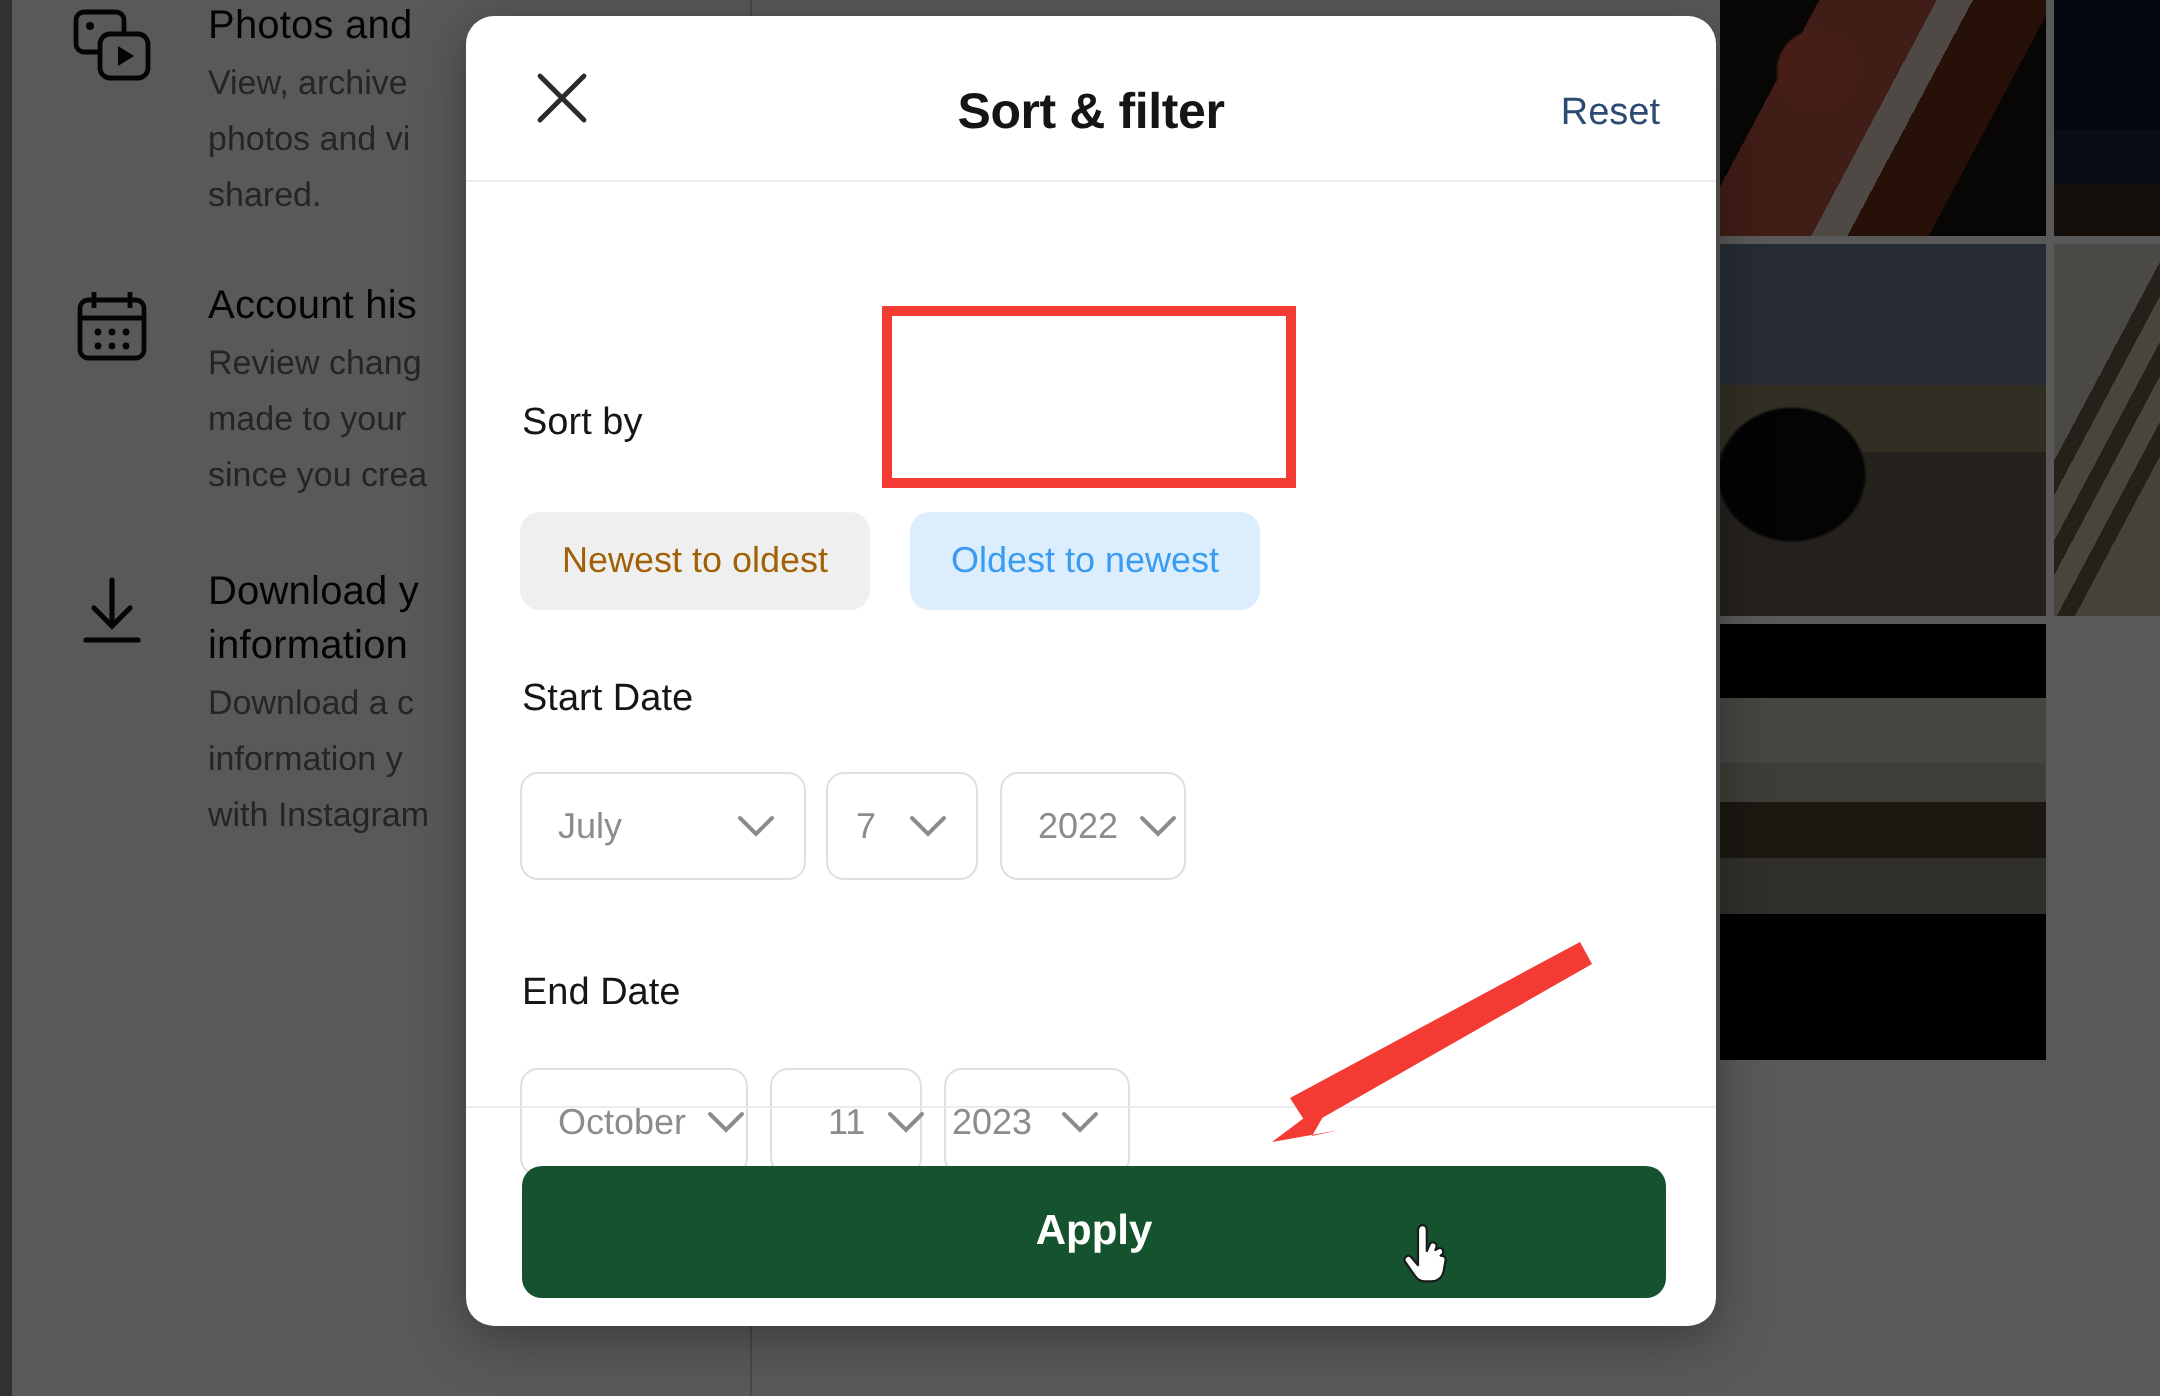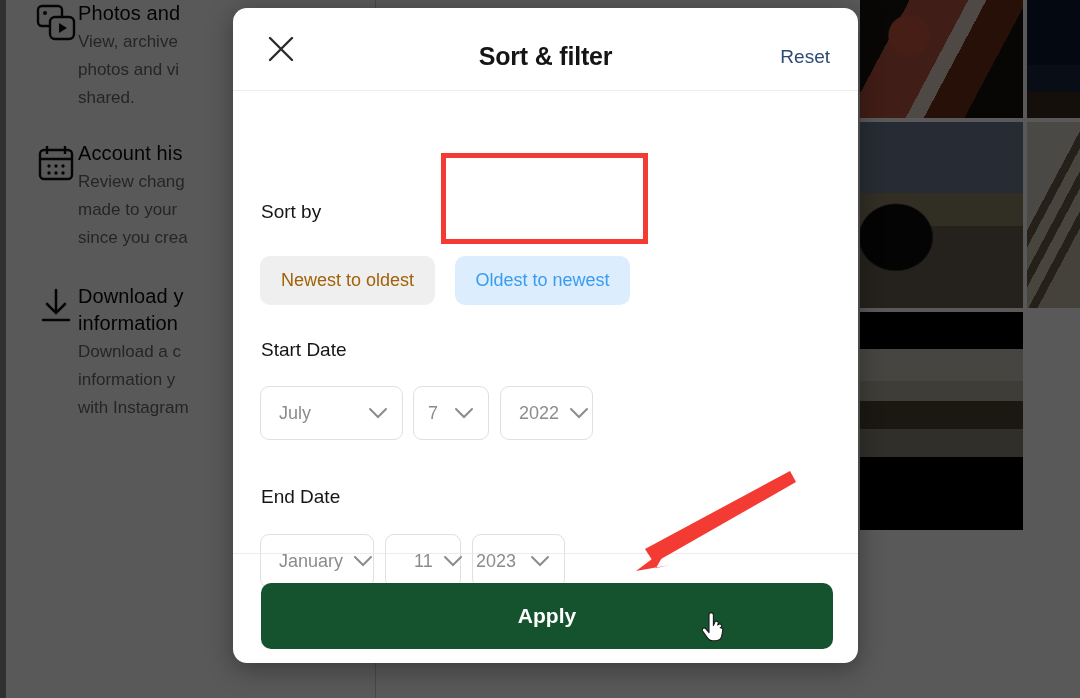--- a/index.html
+++ b/index.html
@@ -13,21 +13,21 @@
 
   
   .bg-layer{position:absolute;inset:0;background:#fff;}
   .bg-left-rail{
     position:absolute;left:0;top:0;width:6px;height:698px;background:#8e8e8e;
   }
   .bg-panel{
     position:absolute;left:6px;top:0;width:369px;height:698px;background:#fff;
     border-right:1px solid #cfcfcf;
   }
-  .menu-item{position:absolute;left:28px;display:flex;}
+  .menu-item{position:absolute;left:28px;display:flex;gap:26px;}
   .menu-ico{width:44px;flex:0 0 44px;display:flex;justify-content:center;padding-top:4px;}
   .menu-txt{width:260px;}
   .menu-title{font-size:20px;color:#0b0b0b;line-height:27px;letter-spacing:.1px;}
   .menu-sub{font-size:17px;color:#6a6a6a;line-height:26px;margin-top:2px;}
 
   .bg-photos{position:absolute;left:860px;top:0;width:220px;height:698px;background:#fff;}
   .ph{position:absolute;overflow:hidden;}
   .ph-guitar{left:0;top:0;width:163px;height:118px;
     background:
       radial-gradient(circle at 30% 30%, #c9563c 0 14%, transparent 15%),
@@ -220,21 +220,21 @@
       <div class="dd" style="left:267px;top:295px;width:93px;">
         <span class="dd-val">2022</span>
         <svg class="chev" width="20" height="12" viewBox="0 0 20 12" fill="none" stroke="#8c8c8c" stroke-width="2" stroke-linecap="round">
             <path d="M2 2l8 8 8-8"></path>
           </svg>
       </div>
 
       <div class="section-label" style="left:28px;top:395px;">End Date</div>
 
       <div class="dd" style="left:27px;top:443px;width:114px;">
-        <span class="dd-val">January</span>
+        <span class="dd-val">October</span>
         <svg class="chev" width="20" height="12" viewBox="0 0 20 12" fill="none" stroke="#8c8c8c" stroke-width="2" stroke-linecap="round">
             <path d="M2 2l8 8 8-8"></path>
           </svg>
       </div>
       <div class="dd" style="left:152px;top:443px;width:76px;padding-left:28px;">
         <span class="dd-val">11</span>
         <svg class="chev" width="20" height="12" viewBox="0 0 20 12" fill="none" stroke="#8c8c8c" stroke-width="2" stroke-linecap="round">
             <path d="M2 2l8 8 8-8"></path>
           </svg>
       </div>

